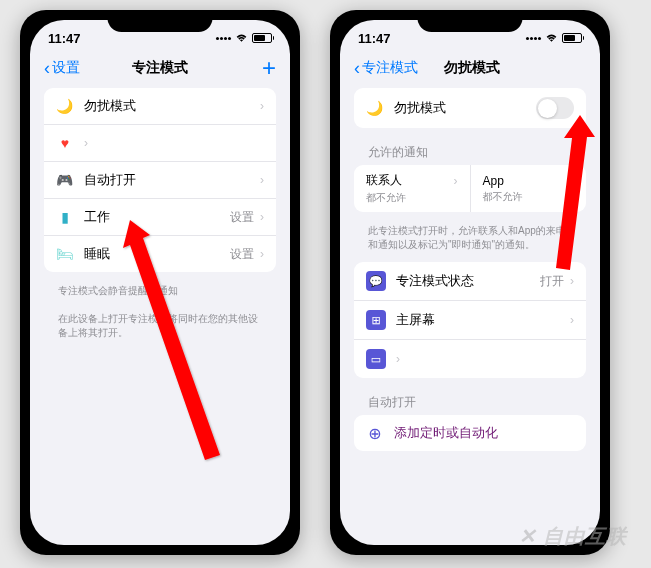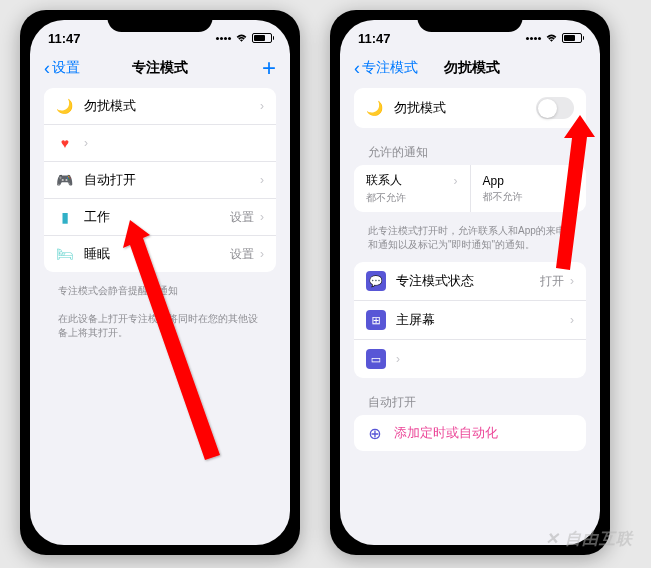--- a/index.html
+++ b/index.html
@@ -246,22 +246,22 @@
     .split-sub {
       font-size: 10px;
       color: #8e8e93;
     }
     .arrow-svg {
       position: absolute;
     }
     .watermark {
       position: absolute;
       bottom: 18px;
-      right: 18px;
-      font-size: 16px;
+      right: 24px;
+      font-size: 20px;
       font-weight: bold;
       color: rgba(180,180,180,0.5);
       font-style: italic;
       letter-spacing: 1px;
     }
   </style>
 </head>
 <body>
 
 <div class="phone">
@@ -399,21 +399,21 @@
         </div>
         <div class="cell">
           <span class="cell-icon-box" style="background:#5856d6">▭</span>
           <span class="cell-chevron">›</span>
         </div>
       </div>
       <div class="section-header">自动打开</div>
       <div class="cell-group">
         <div class="cell">
           <span class="cell-icon" style="color:#5856d6;font-size:16px">⊕</span>
-          <span class="cell-label" style="color:#ec4899">添加定时或自动化</span>
+          <span class="cell-label" style="color:#701a75">添加定时或自动化</span>
         </div>
       </div>
     </div>
   </div>
 </div>
 
 <svg class="arrow-svg" style="top:210px;left:115px" width="120" height="260">
   <defs>
       <filter id="s1">
         <feDropShadow dx="1" dy="1" stdDeviation="1" flood-opacity="0.3"></feDropShadow>

